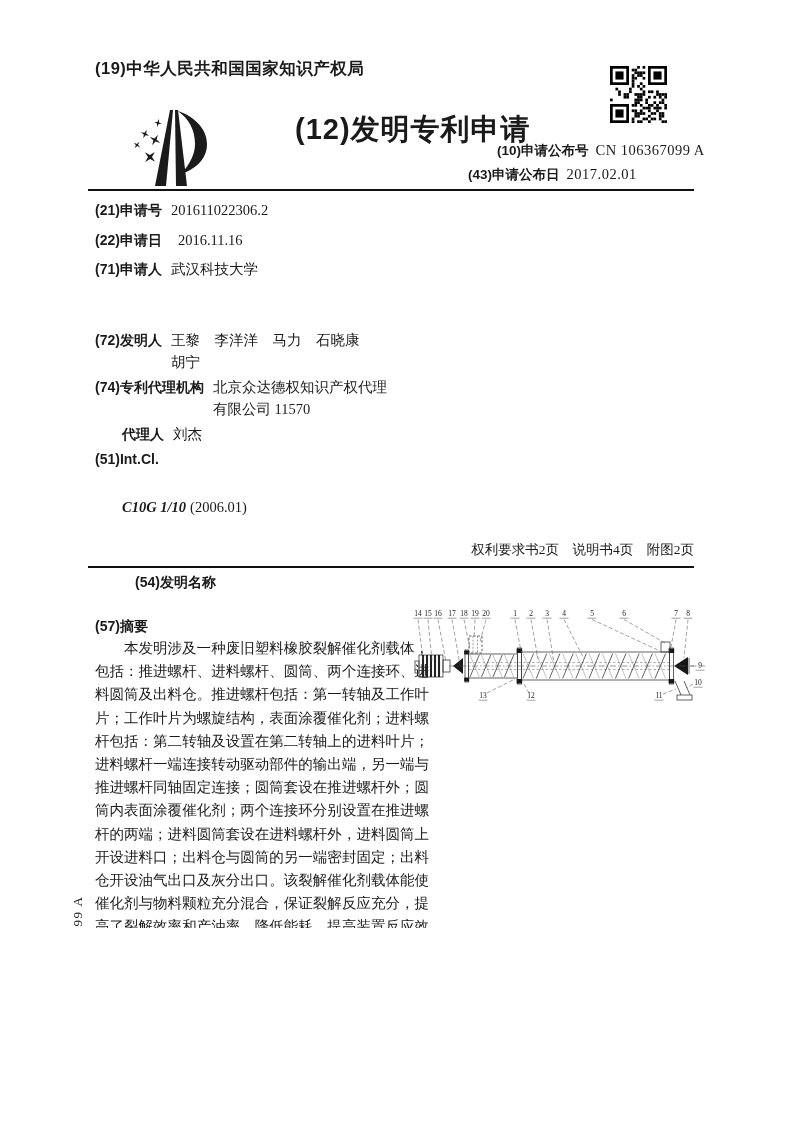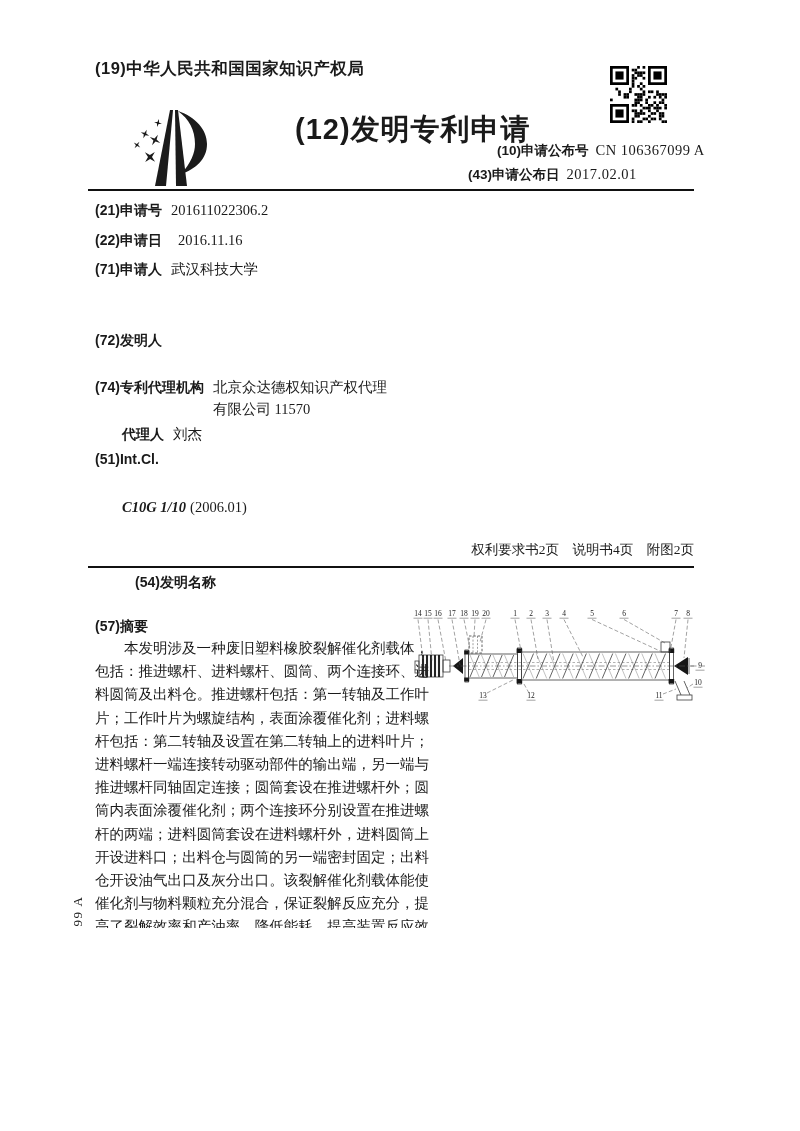--- a/index.html
+++ b/index.html
@@ -186,20 +186,21 @@
   </div>
 
   <div class="abs bib" style="left:95px;top:258px;">
     <span class="lbl">(71)申请人</span>
     <span class="val">武汉科技大学</span>
   </div>
 
 
   <div class="abs bib" style="left:95px;top:329px;">
     <span class="lbl">(72)发明人</span>
+    <span class="val" style="width:200px;">王黎　李洋洋　马力　石晓康　胡宁</span>
   </div>
 
   <div class="abs bib" style="left:95px;top:376px;">
     <span class="lbl">(74)专利代理机构</span>
     <span class="val" style="width:178px;">北京众达德权知识产权代理有限公司 11570</span>
   </div>
 
   <div class="abs bib" style="left:122px;top:423px;">
     <span class="lbl">代理人</span>
     <span class="val">刘杰</span>

